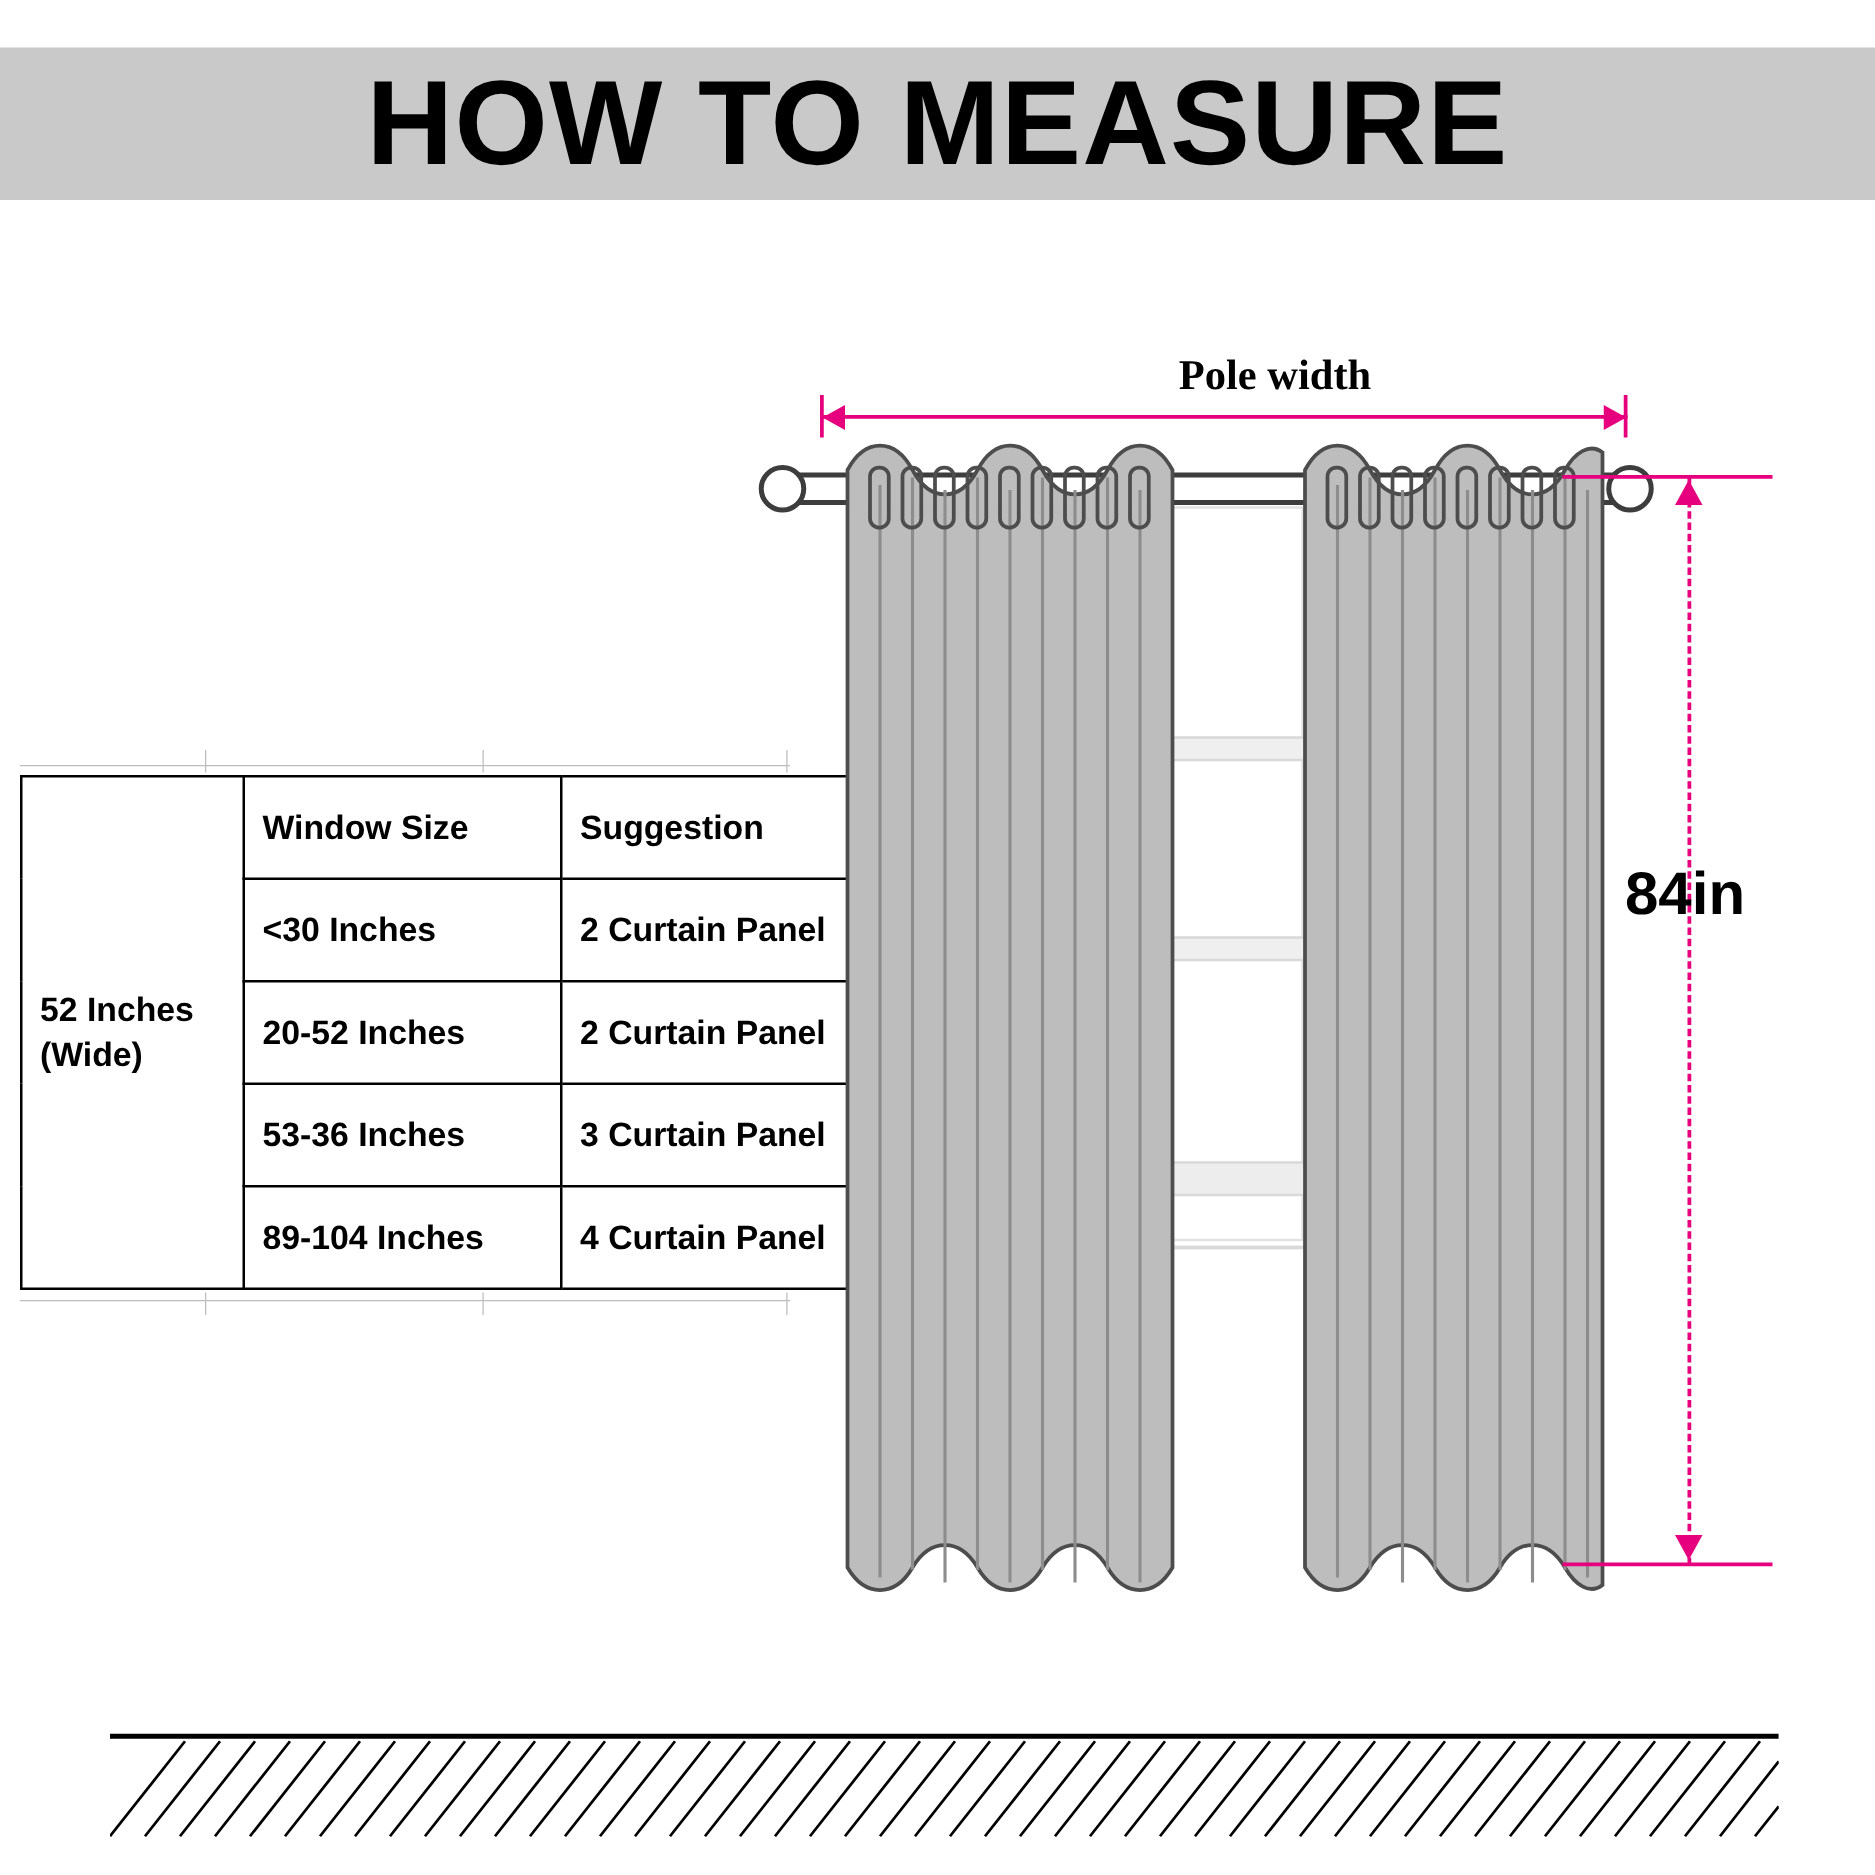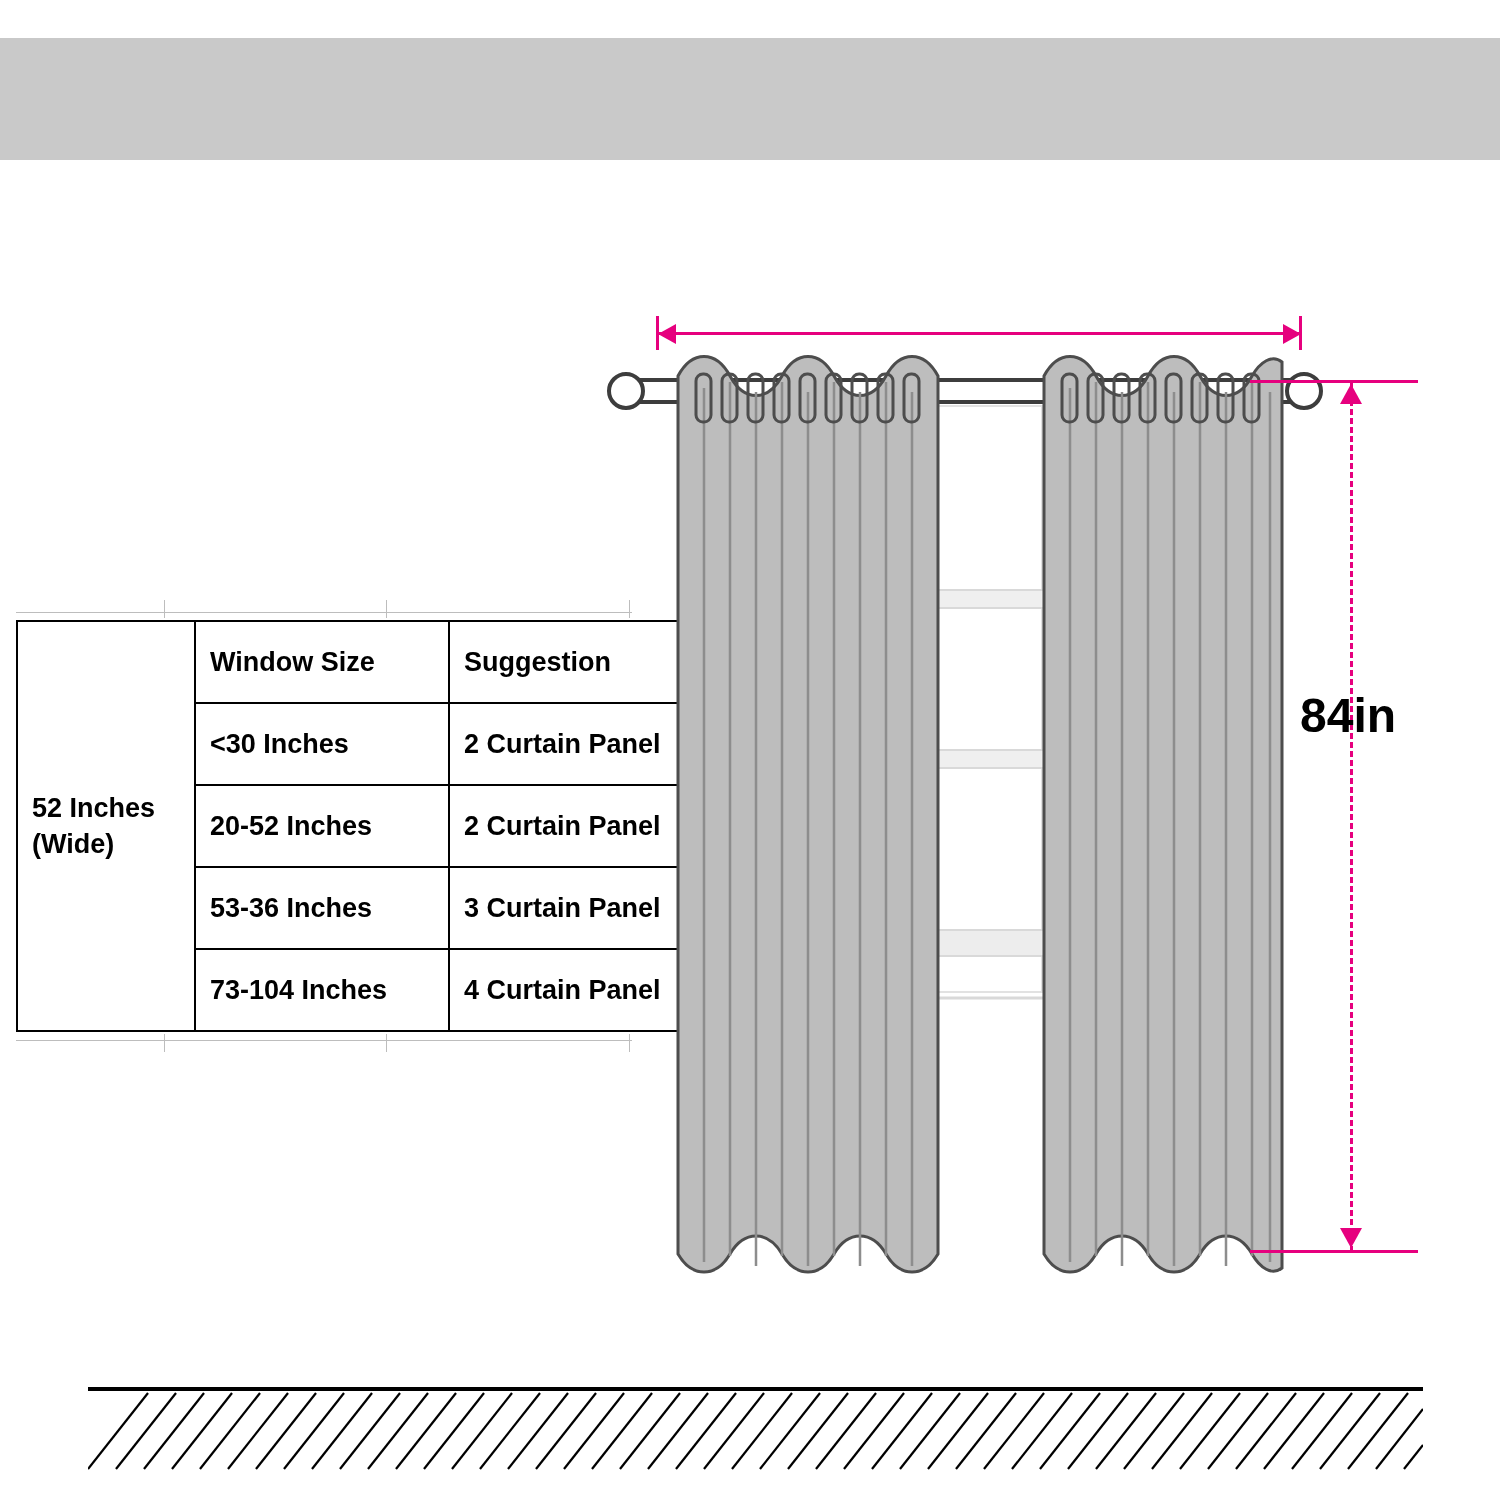--- a/index.html
+++ b/index.html
@@ -200,20 +200,21 @@
   }
 
   .icon-svg { display: block; }
 </style>
 </head>
 <body>
 
 <div id="page">
 
   <div class="header-band"></div>
+  <div class="header-title">HOW TO MEASURE</div>
 
   <div class="tick" style="left:16px; top:612px; width:616px;"></div>
   <div class="tick" style="left:16px; top:1040px; width:616px;"></div>
   <div class="tickv" style="left:164px; top:600px; height:18px;"></div>
   <div class="tickv" style="left:386px; top:600px; height:18px;"></div>
   <div class="tickv" style="left:164px; top:1034px; height:18px;"></div>
   <div class="tickv" style="left:386px; top:1034px; height:18px;"></div>
   <div class="tickv" style="left:629px; top:600px; height:18px;"></div>
   <div class="tickv" style="left:629px; top:1034px; height:18px;"></div>
 
@@ -234,29 +235,30 @@
       </tr>
       <tr>
         <td class="col-size">20-52 Inches</td>
         <td class="col-sugg">2 Curtain Panel</td>
       </tr>
       <tr>
         <td class="col-size">53-36 Inches</td>
         <td class="col-sugg">3 Curtain Panel</td>
       </tr>
       <tr>
-        <td class="col-size">73-104 Inches</td>
+        <td class="col-size">89-104 Inches</td>
         <td class="col-sugg">4 Curtain Panel</td>
       </tr>
     </tbody>
       </table>
   </div>
 
   <div class="scene">
 
+    <div class="polewidth-label">Pole width</div>
     <div class="dim-h-cap-l"></div>
     <div class="dim-h-cap-r"></div>
     <div class="dim-h-line"></div>
     <div class="dim-h-arrow-l"></div>
     <div class="dim-h-arrow-r"></div>
 
     <div class="dim-v-tick-top"></div>
     <div class="dim-v-tick-bot"></div>
     <div class="dim-v-line"></div>
     <div class="dim-v-arrow-top"></div>

